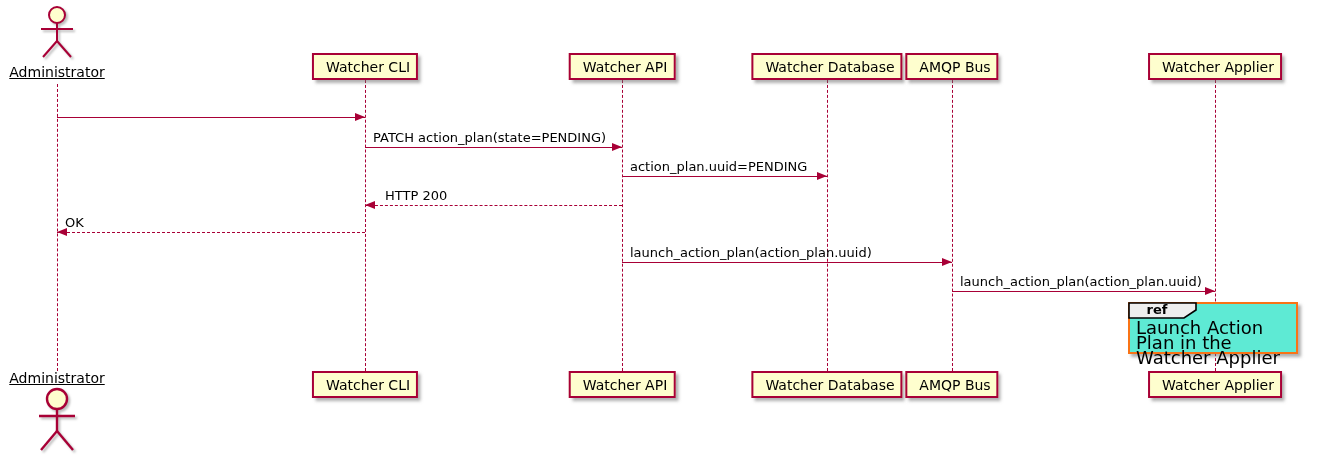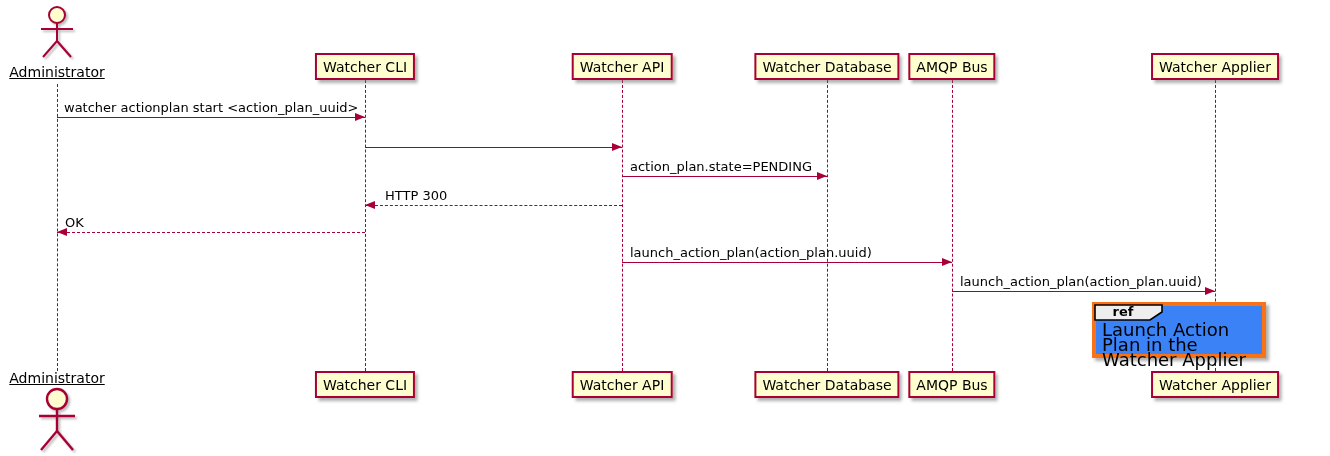--- a/index.html
+++ b/index.html
@@ -15,21 +15,21 @@
     width:0;
     border-left:1px dashed #A80036;
   }
   .pbox{
     position:absolute;
     transform:translateX(-50%);
     background:#FEFECE;
     border:2px solid #A80036;
     box-shadow:3px 3px 3px rgba(110,110,110,0.55);
     height:22px;
-    padding:1px 6px 0 6px;
+    padding:1px 6px 0 12px;
     display:inline-flex;
     align-items:center;
     justify-content:center;
     font-size:14px;
     color:#000;
     white-space:nowrap;
     z-index:3;
   }
   .actor-label{
     position:absolute;
@@ -63,24 +63,24 @@
   .arrowhead.left{border-right:10px solid #A80036;}
   .msg-label{
     position:absolute;
     font-size:13px;
     color:#000;
     white-space:nowrap;
     z-index:2;
   }
   .ref-box{
     position:absolute;
-    left:1092px;top:302px;
+    left:1128px;top:302px;
     width:166px;height:48px;
-    background:#3b82f6;
-    border:4px solid #f97316;
+    background:#5eead4;
+    border:2px solid #f97316;
     box-shadow:3px 3px 3px rgba(110,110,110,0.55);
     z-index:4;
   }
   .ref-header{
     position:absolute;
     left:-2px;top:-2px;
     width:70px;height:17px;
   }
   .ref-header svg{position:absolute;left:0;top:0;}
   .ref-keyword{
@@ -124,32 +124,32 @@
     </svg>
   </div>
   <div class="actor-label" style="left:57px;top:64px">Administrator</div>
 
   <div class="pbox" style="left:365px;top:53px">Watcher CLI</div>
   <div class="pbox" style="left:622px;top:53px">Watcher API</div>
   <div class="pbox" style="left:827px;top:53px">Watcher Database</div>
   <div class="pbox" style="left:952px;top:53px">AMQP Bus</div>
   <div class="pbox" style="left:1215px;top:53px">Watcher Applier</div>
 
-  <div class="msg-label" style="left:64px;top:100px">watcher actionplan start &lt;action_plan_uuid&gt;</div>
   <div class="msg-line" style="left:57px;top:117px;width:308px"></div>
   <div class="arrowhead right" style="left:355px;top:113px"></div>
 
+  <div class="msg-label" style="left:373px;top:130px">PATCH action_plan(state=PENDING)</div>
   <div class="msg-line" style="left:365px;top:147px;width:257px"></div>
   <div class="arrowhead right" style="left:612px;top:143px"></div>
 
-  <div class="msg-label" style="left:630px;top:159px">action_plan.state=PENDING</div>
+  <div class="msg-label" style="left:630px;top:159px">action_plan.uuid=PENDING</div>
   <div class="msg-line" style="left:622px;top:176px;width:205px"></div>
   <div class="arrowhead right" style="left:817px;top:172px"></div>
 
-  <div class="msg-label" style="left:385px;top:188px">HTTP 300</div>
+  <div class="msg-label" style="left:385px;top:188px">HTTP 200</div>
   <div class="msg-line dashed" style="left:365px;top:205px;width:257px"></div>
   <div class="arrowhead left" style="left:365px;top:201px"></div>
 
   <div class="msg-label" style="left:65px;top:215px">OK</div>
   <div class="msg-line dashed" style="left:57px;top:232px;width:308px"></div>
   <div class="arrowhead left" style="left:57px;top:228px"></div>
 
   <div class="msg-label" style="left:630px;top:245px">launch_action_plan(action_plan.uuid)</div>
   <div class="msg-line" style="left:622px;top:262px;width:330px"></div>
   <div class="arrowhead right" style="left:942px;top:258px"></div>

